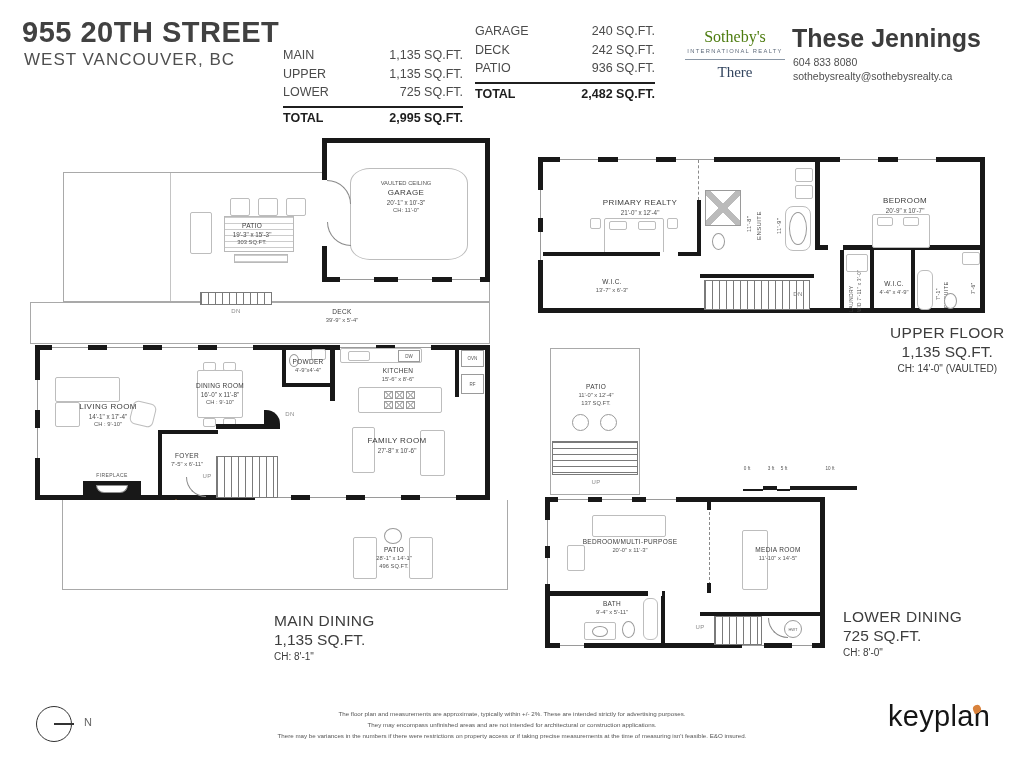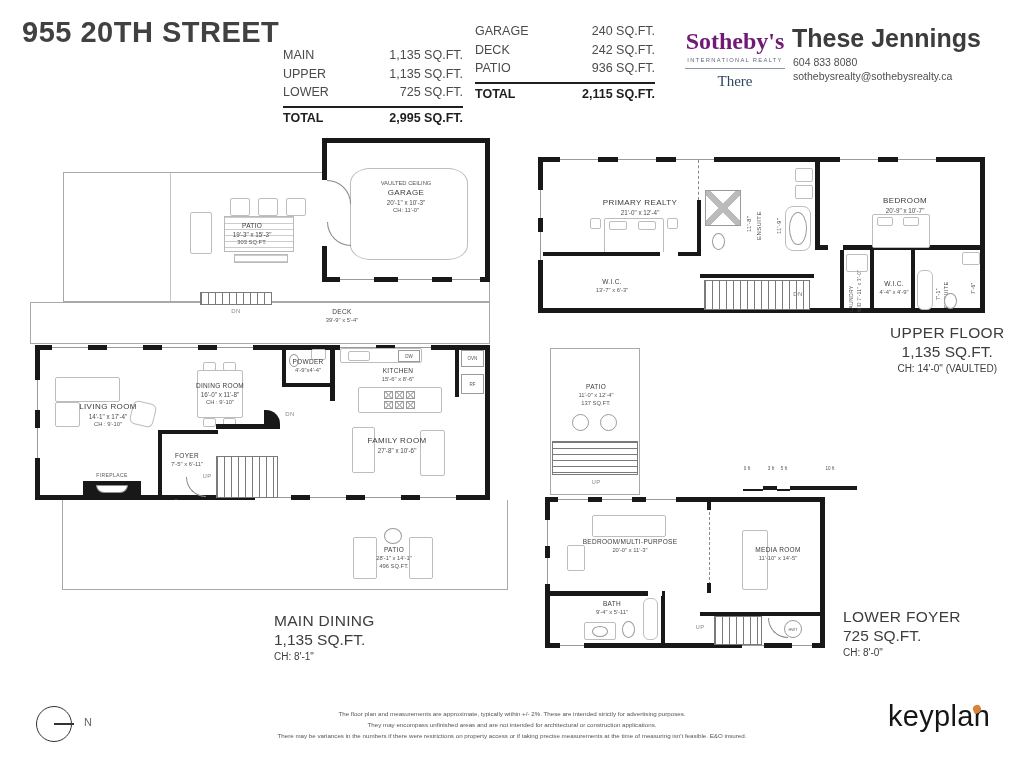--- a/index.html
+++ b/index.html
@@ -8,21 +8,21 @@
           font-family: "Liberation Sans", sans-serif; color: #3c3c3c; overflow: hidden; padding-left: 22px; }
   .abs { position: absolute; }
 
   
   .addr1 { position:absolute; left:22px; top:16px; font-size:29px; font-weight:600; color:#414141; letter-spacing:.5px; }
   .addr2 { position:absolute; left:24px; top:50px; font-size:17px; font-weight:400; color:#4f4f4f; letter-spacing:1px; }
   .area-table { position:absolute; width:180px; font-size:12.5px; color:#4b4b4b; }
   .area-row { display:flex; justify-content:space-between; height:18.5px; }
   .area-total { display:flex; justify-content:space-between; border-top:2px solid #1f1f1f; margin-top:2px; padding-top:3px; font-weight:bold; color:#1d1d1d; }
   .sothebys { position:absolute; left:676px; top:28px; width:118px; text-align:center; }
-  .so-name { font-family:"Liberation Serif", serif; font-weight:bold; font-size:24px; color:#701a75; }
+  .so-name { font-family:"Liberation Serif", serif; font-weight:normal; font-size:16px; color:#4d7c0f; }
   .so-tag { font-size:5.8px; letter-spacing:1.3px; color:#5f6b7c; margin-top:2px; }
   .so-rule { width:100px; height:1px; background:#8a97a6; margin:5px auto 4px auto; }
   .so-country { font-family:"Liberation Serif", serif; font-size:15px; color:#33455f; }
   .agent-name { position:absolute; left:792px; top:24px; font-size:25px; font-weight:bold; color:#3c3c3c; }
   .agent-line1 { position:absolute; left:793px; top:56px; font-size:10.5px; color:#4f4f4f; }
   .agent-line2 { position:absolute; left:793px; top:70px; font-size:10.5px; color:#4f4f4f; }
 
   
   .room { position:absolute; border:5px solid #181818; background:#fff; }
   .thin { position:absolute; border:1px solid #a9a9a9; background:#fff; }
@@ -63,20 +63,21 @@
   .keyplan-pin { position:absolute; left:973px; top:705px; width:8px; height:8px; background:#D9823C; border-radius:60% 60% 60% 15%; transform:rotate(-25deg); }
   .scale-lbl { position:absolute; transform:translateX(-50%); font-size:4.6px; color:#555; }
   .scale-seg { position:absolute; background:#1a1a1a; }
 </style>
 </head>
 <body>
 
 <div class="page">
 
   <div class="addr1">955 20TH STREET</div>
+  <div class="addr2">WEST VANCOUVER, BC</div>
 
   <div class="area-table" style="left:283px; top:24px;margin-top:24px;">
     <div class="area-row">
       <span>MAIN</span>
       <span>1,135 SQ.FT.</span>
     </div>
     <div class="area-row">
       <span>UPPER</span>
       <span>1,135 SQ.FT.</span>
     </div>
@@ -98,21 +99,21 @@
     <div class="area-row">
       <span>DECK</span>
       <span>242 SQ.FT.</span>
     </div>
     <div class="area-row">
       <span>PATIO</span>
       <span>936 SQ.FT.</span>
     </div>
     <div class="area-total">
       <span>TOTAL</span>
-      <span>2,115 SQ.FT.</span>
+      <span>2,482 SQ.FT.</span>
     </div>
   </div>
 
   <div class="sothebys">
     <div class="so-name">Sotheby's</div>
     <div class="so-tag">INTERNATIONAL REALTY</div>
     <div class="so-rule"></div>
     <div class="so-country">There</div>
   </div>
 
@@ -405,21 +406,21 @@
     <div class="furn" style="left:584px; top:622px; width:32px; height:18px;"></div>
     <div class="oval" style="left:592px; top:626px; width:16px; height:11px;"></div>
 
     <div class="wall" style="left:700px; top:612px; width:122px; height:4px;"></div>
     <div class="stairs-v" style="left:714px; top:616px; width:48px; height:29px;"></div>
     <div class="tag" style="left:700px; top:624px;">UP</div>
     <div class="arc" style="left:768px; top:618px; width:20px; height:20px;"></div>
     <div class="oval" style="left:784px; top:620px; width:18px; height:18px; font-size:4px; color:#666; display:flex; align-items:center; justify-content:center;">HWT</div>
 
     <div class="floor-title" style="left:843px; top:608px;">
-      <div class="ft1">LOWER FOYER</div>
+      <div class="ft1">LOWER DINING</div>
       <div class="ft2">725 SQ.FT.</div>
       <div class="ft3">CH: 8'-0"</div>
     </div>
   </div>
 
   <div class="compass"></div>
   <div class="needle"></div>
   <div class="north-n">N</div>
 
   <div class="disc" style="top:710px;">The floor plan and measurements are approximate, typically within +/- 2%. These are intended strictly for advertising purposes.</div>

